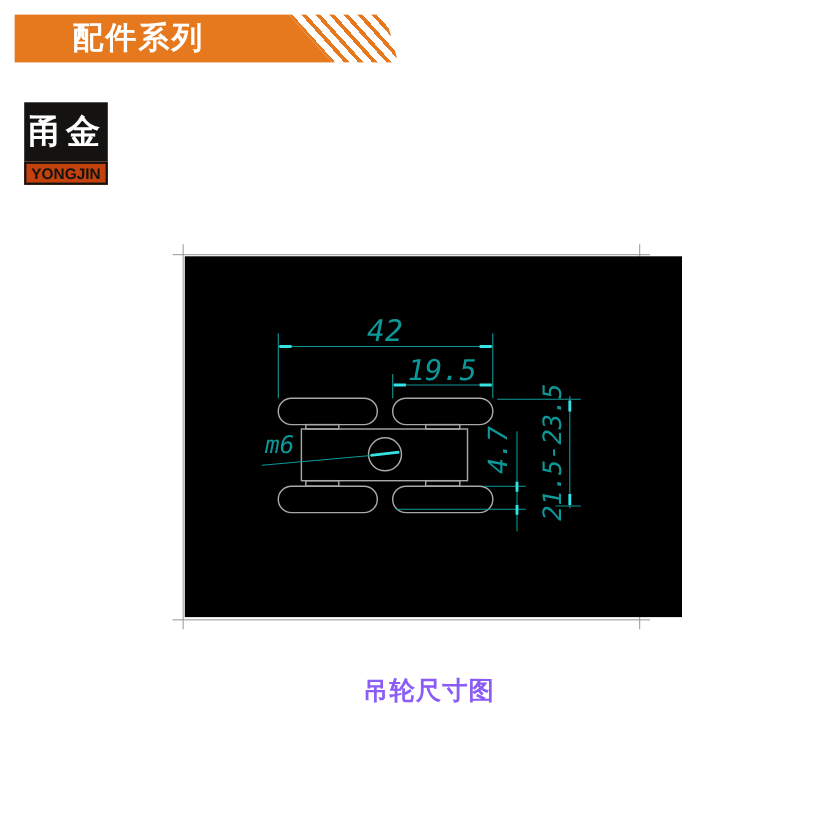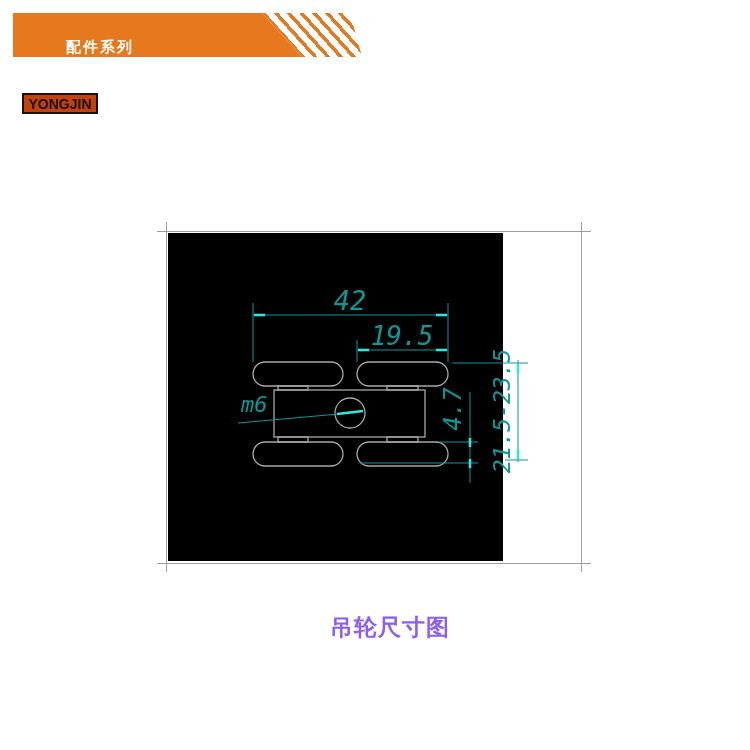--- a/index.html
+++ b/index.html
@@ -13,35 +13,35 @@
     background:#e6781e;
     clip-path:polygon(0 0,249px 0,100% 100%,0 100%);
   }
   .banner-stripes{
     position:absolute;left:262px;top:13px;width:104px;height:44px;
     background:repeating-linear-gradient(48deg,#e6781e 0 3.5px,rgba(0,0,0,0) 3.5px 9.5px);
     clip-path:polygon(0 0,88px 0,100px 100%,40px 100%);
   }
   .banner-title{
     position:absolute;left:66px;top:13px;height:44px;line-height:44px;
-    color:#ffffff;font-size:15px;font-weight:bold;letter-spacing:2px;white-space:nowrap;margin-top:12px;
+    color:#ffffff;font-size:28px;font-weight:bold;letter-spacing:2px;white-space:nowrap;
   }
   
   .logo{position:absolute;left:22px;top:93px;width:76px;}
   .logo-hanzi{
     height:54px;background:#141311;color:#ffffff;display:flex;align-items:center;justify-content:center;
     font-size:31px;font-weight:bold;letter-spacing:3px;white-space:nowrap;
   }
   .logo-latin{
     height:17px;background:#c2410c;border:2px solid #141311;
     display:flex;align-items:center;justify-content:center;
     font-size:14px;font-weight:bold;color:#141311;letter-spacing:0px;white-space:nowrap;
   }
   
-  .plate{position:absolute;left:168px;top:233px;width:335px;height:328px;background:#000000;}
+  .plate{position:absolute;left:168px;top:233px;width:452px;height:328px;background:#000000;}
   .frame-line{position:absolute;background:#8f8f8f;opacity:0.85;}
   .frame-top   {left:157px;top:231px;width:434px;height:1px;}
   .frame-bottom{left:157px;top:563px;width:434px;height:1px;}
   .frame-left  {left:166px;top:222px;width:1px;height:350px;}
   .frame-right {left:581px;top:222px;width:1px;height:350px;}
   
   .geo{stroke:#a8a8a8;stroke-width:1.3;fill:none;}
   .dim{stroke:#0c9898;stroke-width:1;fill:none;}
   .tick{stroke:#35e3e3;stroke-width:2.6;fill:none;}
   .dim-text{
@@ -55,20 +55,21 @@
   }
 </style>
 </head>
 <body>
 
 <div class="banner-solid"></div>
 <div class="banner-stripes"></div>
 <div class="banner-title">配件系列</div>
 
 <div class="logo">
+  <div class="logo-hanzi">甬金</div>
   <div class="logo-latin">YONGJIN</div>
 </div>
 
 <div class="frame-line frame-top"></div>
 <div class="frame-line frame-bottom"></div>
 <div class="frame-line frame-left"></div>
 <div class="frame-line frame-right"></div>
 
 <div class="plate">
   <svg width="411" height="328" viewBox="0 0 411 328">

